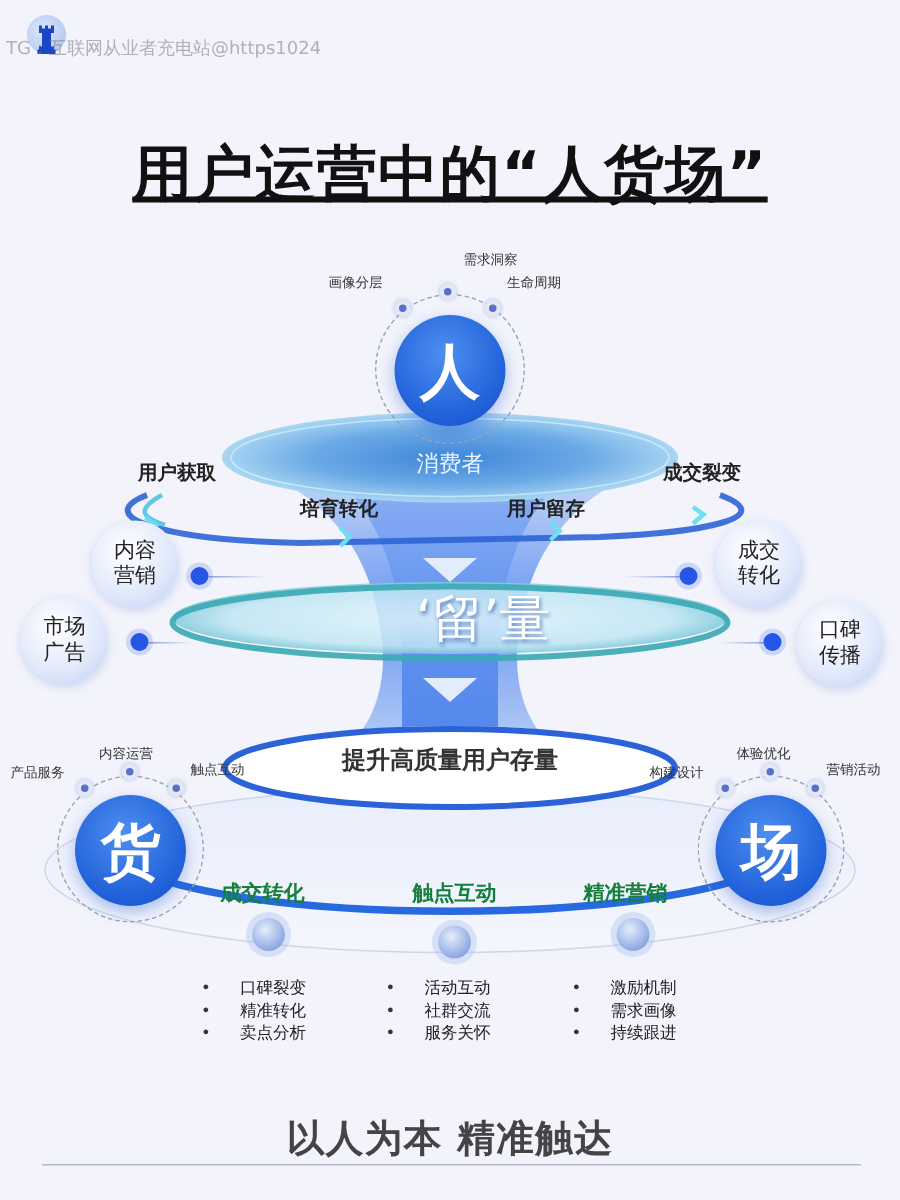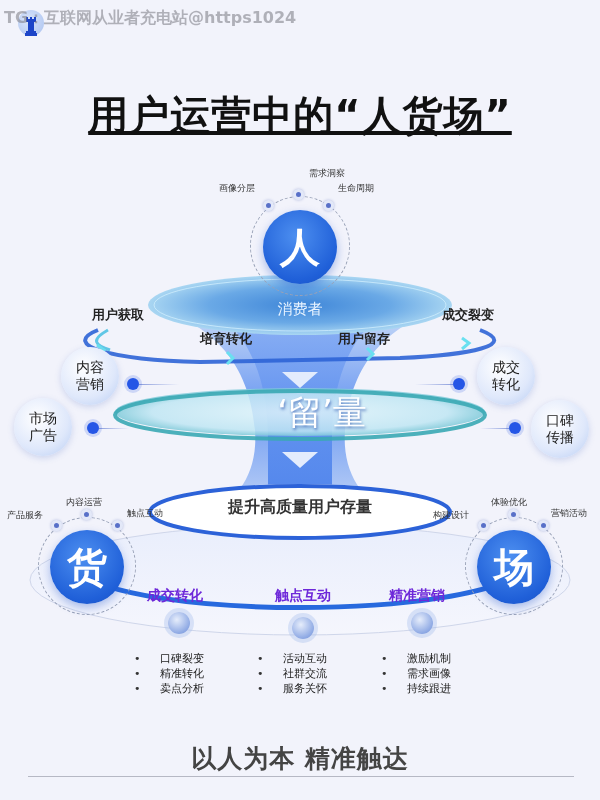--- a/index.html
+++ b/index.html
@@ -4,39 +4,39 @@
 <style>
   * { margin:0; padding:0; box-sizing:border-box; }
   html, body { width:600px; height:800px; overflow:hidden; }
   body { background:#f2f3fb; font-family:"DejaVu Sans","Liberation Sans",sans-serif; position:relative; color:#222; }
   .abs { position:absolute; }
 
   
   .brand { left:18px; top:10px; display:flex; align-items:center; }
   .brand-logo { width:26px; height:26px; border-radius:50%; background:radial-gradient(circle at 40% 40%, #dbe6fb, #a9c1ef); display:flex; align-items:flex-end; justify-content:center; }
   .brand-name { margin-left:8px; font-size:19px; color:#555; letter-spacing:2px; }
-  .watermark { left:4px; top:8px; font-size:16px; color:rgba(120,120,130,0.55); white-space:nowrap;font-weight:bold; }
+  .watermark { left:4px; top:24px; font-size:12px; color:rgba(120,120,130,0.55); white-space:nowrap; }
 
   .title { left:0; width:600px; top:88px; text-align:center; font-size:40px; font-weight:bold; color:#111; letter-spacing:1px;text-decoration:underline; }
 
   
   .mini { font-size:9px; color:#333; white-space:nowrap; }
 
   
   .big-circle { border-radius:50%; background:radial-gradient(circle at 45% 35%, #4d8ff0, #1f5fd8 70%, #1a4fbf); color:#fff; font-weight:bold; display:flex; align-items:center; justify-content:center; box-shadow:0 4px 10px rgba(30,80,200,0.35); }
   .ring { border-radius:50%; border:1px dashed #9aa3b8; }
   .dot-node { width:11px; height:11px; border-radius:50%; background:#5870c8; border:3px solid #e3e8f8; box-shadow:0 0 3px rgba(80,100,180,0.4); }
 
   
   .bubble { width:58px; height:58px; border-radius:50%; background:radial-gradient(circle at 40% 35%, #ffffff, #dfe8fb 60%, #b7ccf3); display:flex; align-items:center; justify-content:center; text-align:center; font-size:14px; line-height:17px; color:#222; box-shadow:0 2px 6px rgba(90,120,200,0.25); }
   .blue-dot { width:12px; height:12px; border-radius:50%; background:#2556e6; box-shadow:0 0 0 3px rgba(60,100,230,0.2); }
   .connector { height:1px; background:linear-gradient(90deg, rgba(70,100,200,0.6), rgba(70,100,200,0)); }
 
   .bold-label { font-size:13px; font-weight:bold; color:#222; white-space:nowrap; }
-  .step-label { font-size:14px; font-weight:bold; color:#6d28d9; white-space:nowrap; }
+  .step-label { font-size:14px; font-weight:bold; color:#15803d; white-space:nowrap; }
 
   .bullets { font-size:11px; line-height:15px; color:#222; }
   .bullets li { list-style:none; position:relative; padding-left:26px; }
   .bullets li::before { content:"•"; position:absolute; left:0; color:#333; }
 
   .slogan { left:0; width:600px; top:742px; text-align:center; font-size:25px; font-weight:bold; color:#444; letter-spacing:1px; }
   .slogan-line { left:28px; width:546px; top:776px; height:1px; background:#b6b8c4; }
 </style>
 </head>
 <body>

